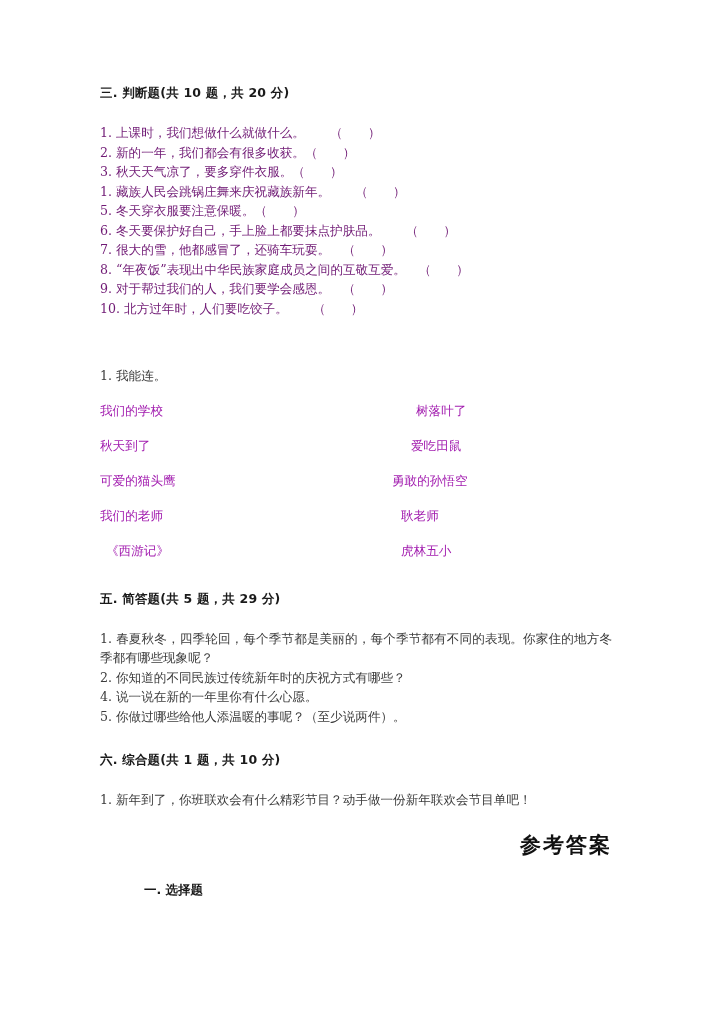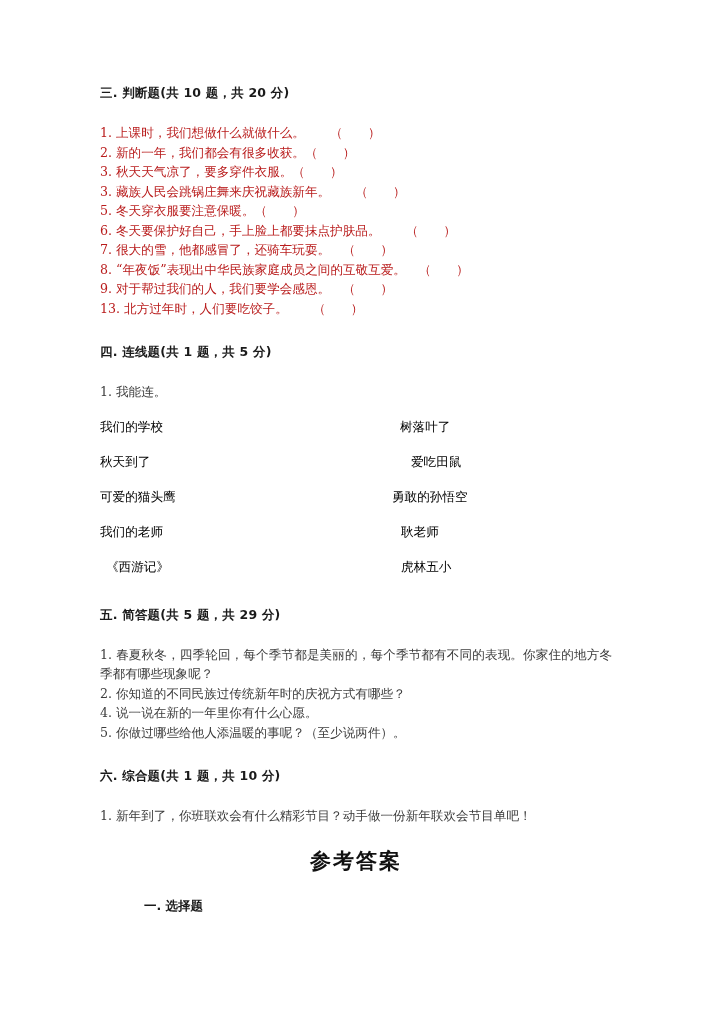--- a/index.html
+++ b/index.html
@@ -38,21 +38,21 @@
     color: #1a1a1a;
     letter-spacing: 0.2px;
     line-height: 16px;
     white-space: nowrap;
   }
 
   
   .q-line {
     font-size: 12.6px;
     line-height: 19.5px;
-    color: #b91c1c;
+    color: #701a75;
     white-space: pre;
   }
   .q-para {
     font-size: 12.6px;
     line-height: 19.5px;
     color: #3c3c3c;
     text-align: justify;
     text-justify: inter-ideograph;
   }
 
@@ -64,37 +64,37 @@
   .match-intro {
     font-size: 12.6px;
     line-height: 19.5px;
     color: #3c3c3c;
   }
   .match-list { margin-top: 17px; }
   .match-row {
     position: relative;
     height: 35px;
     font-size: 12.6px;
-    color: #000000;
+    color: #a21caf;
   }
   .match-left {
     position: absolute;
     left: 0;
     top: 0;
     white-space: nowrap;
   }
   .match-right {
     position: absolute;
     top: 0;
     white-space: nowrap;
   }
 
   
   .answer-title {
-    text-align: center;
+    text-align: right;
     font-family: Liberation Serif, serif;
     font-weight: bold;
     font-size: 21px;
     color: #111111;
     letter-spacing: 2px;
     line-height: 30px;
   }
 
   .sec-head-plain {
     font-family: "DejaVu Sans", "Liberation Sans", sans-serif;
@@ -111,40 +111,39 @@
 <div class="page">
   <div class="content">
 
     <div class="sec-head">三. 判断题(共 10 题，共 20 分)</div>
     <div class="block-gap-md"></div>
 
     <div>
       <div class="q-line">1. 上课时，我们想做什么就做什么。　　（　　）</div>
       <div class="q-line">2. 新的一年，我们都会有很多收获。（　　）</div>
       <div class="q-line">3. 秋天天气凉了，要多穿件衣服。（　　）</div>
-      <div class="q-line">3. 藏族人民会跳锅庄舞来庆祝藏族新年。　　（　　）</div>
+      <div class="q-line">1. 藏族人民会跳锅庄舞来庆祝藏族新年。　　（　　）</div>
       <div class="q-line">5. 冬天穿衣服要注意保暖。（　　）</div>
       <div class="q-line">6. 冬天要保护好自己，手上脸上都要抹点护肤品。　　（　　）</div>
       <div class="q-line">7. 很大的雪，他都感冒了，还骑车玩耍。　（　　）</div>
       <div class="q-line">8. “年夜饭”表现出中华民族家庭成员之间的互敬互爱。　（　　）</div>
       <div class="q-line">9. 对于帮过我们的人，我们要学会感恩。　（　　）</div>
-      <div class="q-line">13. 北方过年时，人们要吃饺子。　　（　　）</div>
+      <div class="q-line">10. 北方过年时，人们要吃饺子。　　（　　）</div>
     </div>
 
     <div class="block-gap-lg"></div>
 
-    <div class="sec-head">四. 连线题(共 1 题，共 5 分)</div>
     <div class="block-gap-md"></div>
 
     <div class="match-intro">1. 我能连。</div>
 
     <div class="match-list">
       <div class="match-row">
         <span class="match-left">我们的学校</span>
-        <span class="match-right" style="left:300px">树落叶了</span>
+        <span class="match-right" style="left:316px">树落叶了</span>
       </div>
       <div class="match-row">
         <span class="match-left">秋天到了</span>
         <span class="match-right" style="left:311px">爱吃田鼠</span>
       </div>
       <div class="match-row">
         <span class="match-left">可爱的猫头鹰</span>
         <span class="match-right" style="left:292px">勇敢的孙悟空</span>
       </div>
       <div class="match-row">

